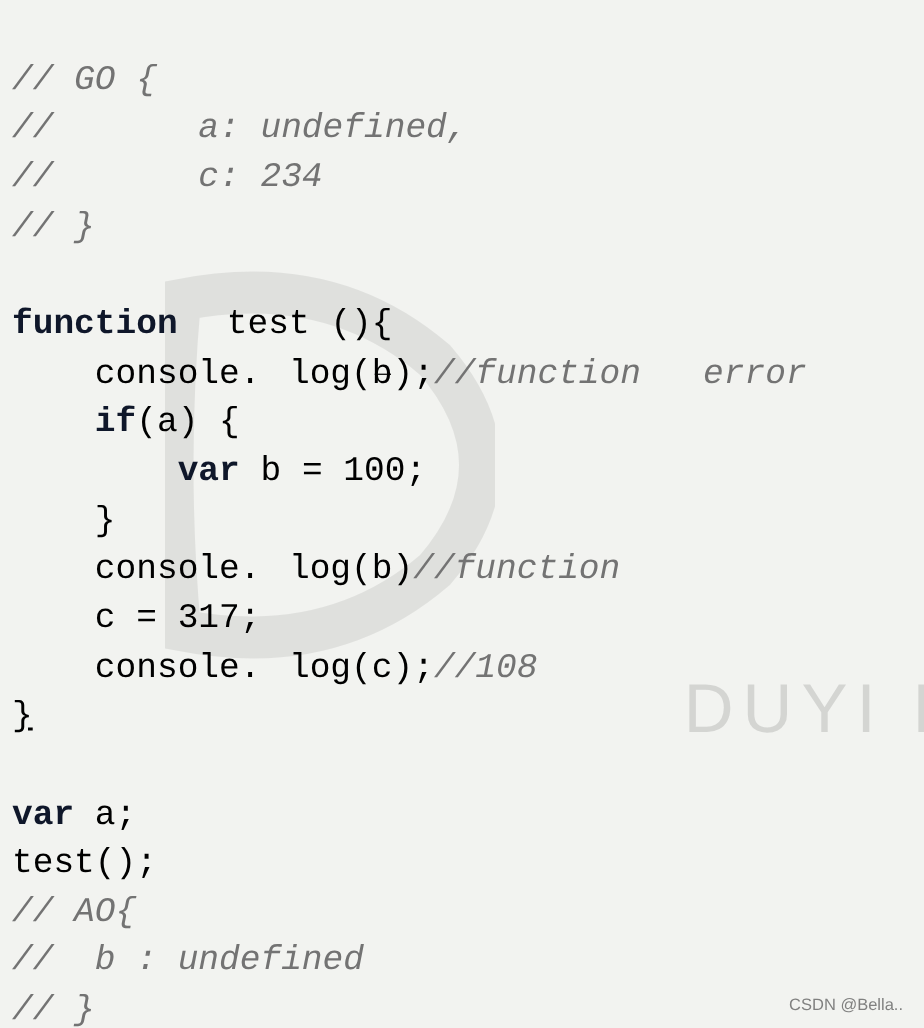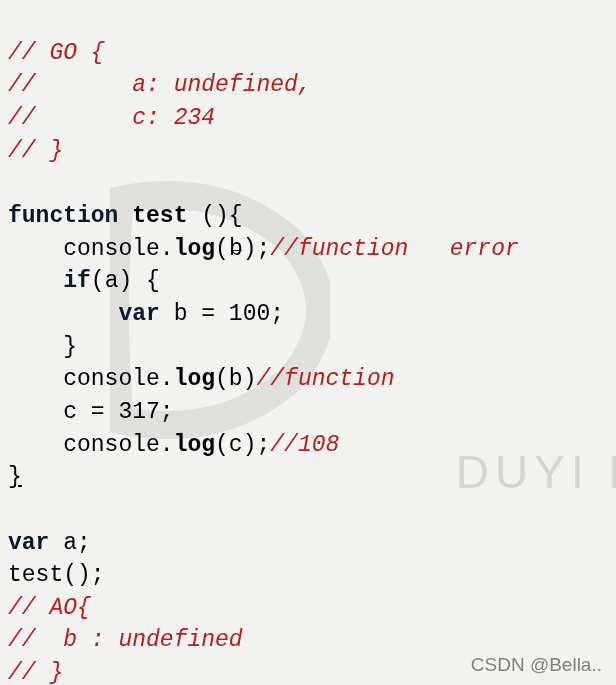--- a/index.html
+++ b/index.html
@@ -9,32 +9,32 @@
       background: #f2f3f0;
       font-family: Menlo, Monaco, Consolas, "Courier New", monospace;
       font-size: 23px;
       line-height: 1.42;
       padding: 4px 0 0 8px;
       color: #000;
       position: relative;
       overflow: hidden;
     }
     .code { white-space: pre; position: relative; z-index: 2; }
-    .cm-blue { color: #b91c1c; font-style: italic; }
+    .cm-blue { color: #737373; font-style: italic; }
     .kw { color: #0f172a; font-weight: bold; }
-    .fn { font-weight: bold; }
+    .fn { font-weight: normal; margin-left: 19px; }
     .combine { position: relative; }
     .combine .bar { position: absolute; top: -4px; left: 2px; font-size: 18px; }
     .uline { text-decoration: underline; }
     .watermark {
       position: absolute;
       right: 14px;
       bottom: 6px;
       font-family: sans-serif;
-      font-size: 19px;
+      font-size: 11px;
       color: rgba(90,90,90,0.75);
       font-style: normal;
       z-index: 5;
     }
     .bg-logo {
       position: absolute;
       left: 110px;
       top: 180px;
       z-index: 1;
       opacity: 0.10;

